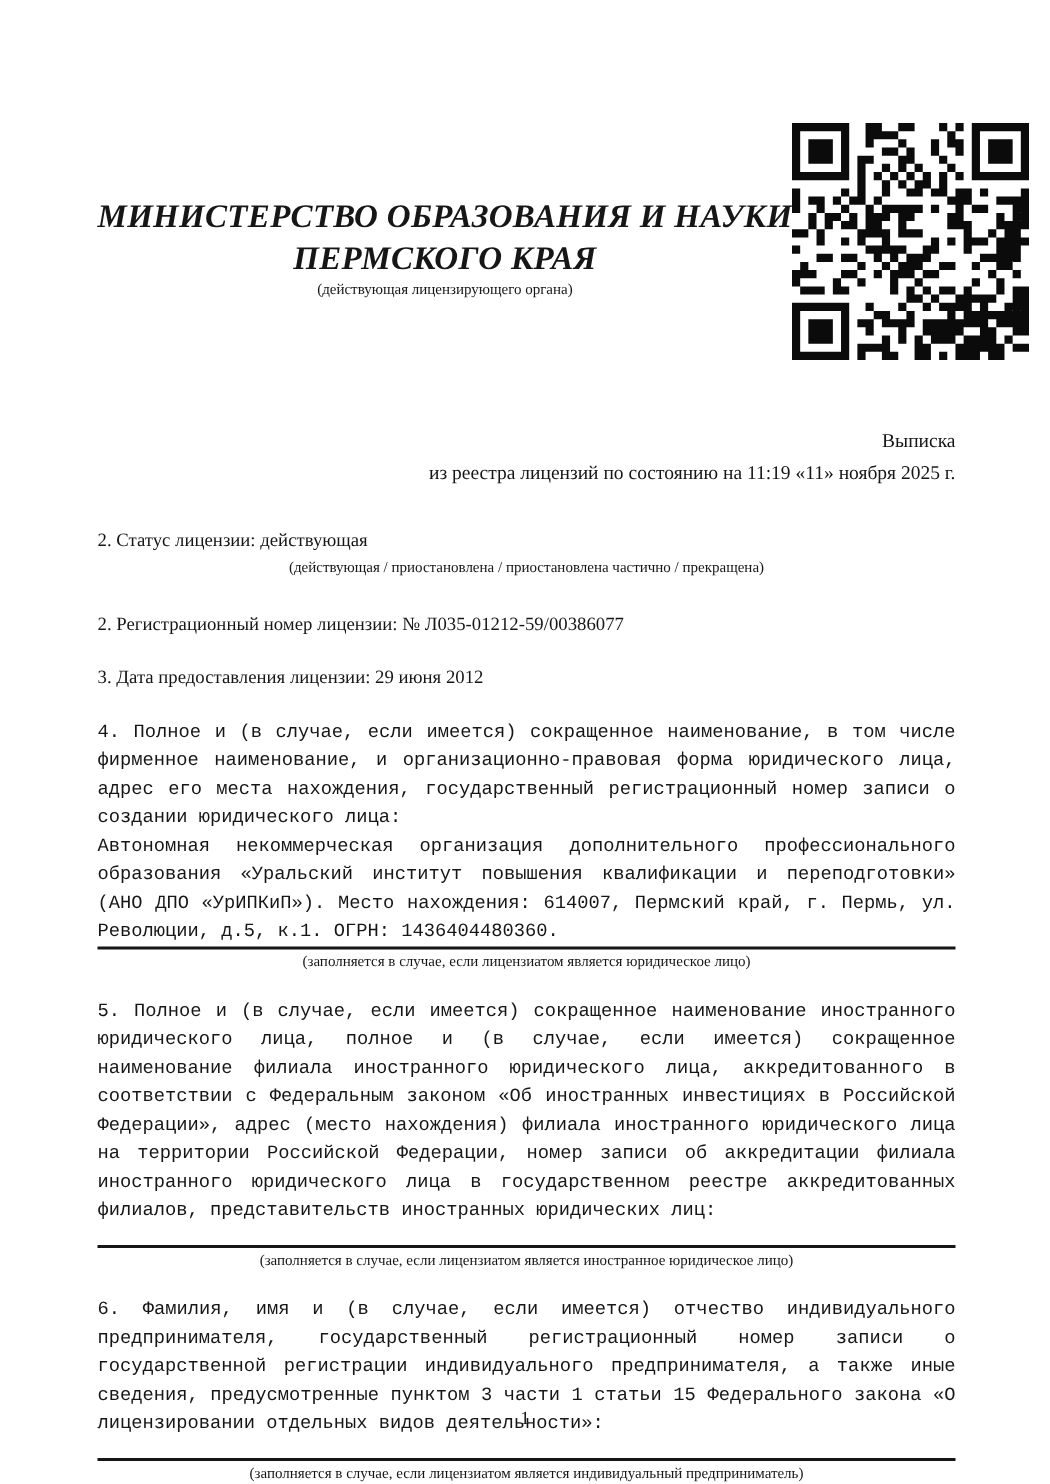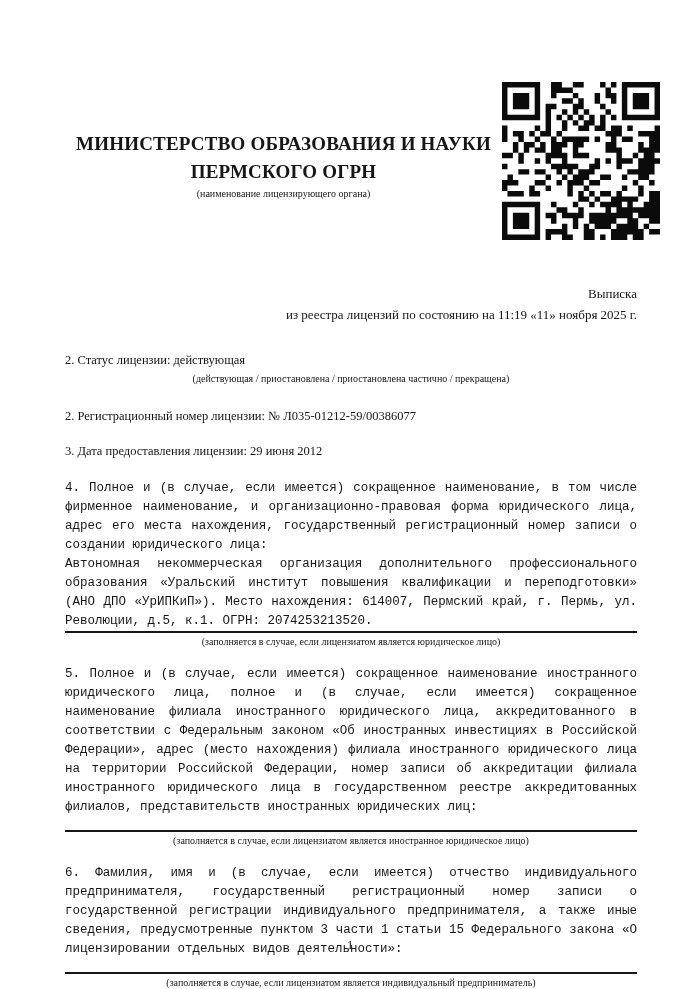--- a/index.html
+++ b/index.html
@@ -27,25 +27,26 @@
     align-items: flex-start;
     margin-top: 82px;
     height: 158px;
   }
   .header-left {
     flex: 1 1 auto;
     text-align: center;
     padding-top: 48px;
   }
   .ministry-line {
-    font-size: 19px;
+    font-size: 22px;
     font-weight: bold;
     line-height: 28px;
     white-space: nowrap;
     letter-spacing: 0.2px;
+    font-style: italic;
   }
   .caption {
     font-size: 10px;
     line-height: 14px;
     margin-top: 1px;
   }
   .qr-box {
     flex: 0 0 auto;
     width: 158px;
     height: 158px;
@@ -103,22 +104,22 @@
 </style>
 </head>
 <body>
 
 <div class="page">
   <div class="content">
 
     <div class="header">
       <div class="header-left">
         <div class="ministry-line">МИНИСТЕРСТВО ОБРАЗОВАНИЯ И НАУКИ</div>
-        <div class="ministry-line">ПЕРМСКОГО ОГРН</div>
-        <div class="caption">(наименование лицензирующего органа)</div>
+        <div class="ministry-line">ПЕРМСКОГО КРАЯ</div>
+        <div class="caption">(действующая лицензирующего органа)</div>
       </div>
       <div class="qr-box">
         <svg id="qr-svg" viewBox="0 0 158 158" xmlns="http://www.w3.org/2000/svg" aria-hidden="true">
             <path d="M0.000 0.000h5.448v5.448h-5.448zM5.448 0.000h5.448v5.448h-5.448zM10.897 0.000h5.448v5.448h-5.448zM16.345 0.000h5.448v5.448h-5.448zM21.793 0.000h5.448v5.448h-5.448zM27.241 0.000h5.448v5.448h-5.448zM32.690 0.000h5.448v5.448h-5.448zM49.034 0.000h5.448v5.448h-5.448zM54.483 0.000h5.448v5.448h-5.448zM70.828 0.000h5.448v5.448h-5.448zM76.276 0.000h5.448v5.448h-5.448zM98.069 0.000h5.448v5.448h-5.448zM108.966 0.000h5.448v5.448h-5.448zM119.862 0.000h5.448v5.448h-5.448zM125.310 0.000h5.448v5.448h-5.448zM130.759 0.000h5.448v5.448h-5.448zM136.207 0.000h5.448v5.448h-5.448zM141.655 0.000h5.448v5.448h-5.448zM147.103 0.000h5.448v5.448h-5.448zM152.552 0.000h5.448v5.448h-5.448zM0.000 5.448h5.448v5.448h-5.448zM32.690 5.448h5.448v5.448h-5.448zM49.034 5.448h5.448v5.448h-5.448zM54.483 5.448h5.448v5.448h-5.448zM59.931 5.448h5.448v5.448h-5.448zM65.379 5.448h5.448v5.448h-5.448zM103.517 5.448h5.448v5.448h-5.448zM119.862 5.448h5.448v5.448h-5.448zM152.552 5.448h5.448v5.448h-5.448zM0.000 10.897h5.448v5.448h-5.448zM10.897 10.897h5.448v5.448h-5.448zM16.345 10.897h5.448v5.448h-5.448zM21.793 10.897h5.448v5.448h-5.448zM32.690 10.897h5.448v5.448h-5.448zM49.034 10.897h5.448v5.448h-5.448zM70.828 10.897h5.448v5.448h-5.448zM92.621 10.897h5.448v5.448h-5.448zM103.517 10.897h5.448v5.448h-5.448zM108.966 10.897h5.448v5.448h-5.448zM119.862 10.897h5.448v5.448h-5.448zM130.759 10.897h5.448v5.448h-5.448zM136.207 10.897h5.448v5.448h-5.448zM141.655 10.897h5.448v5.448h-5.448zM152.552 10.897h5.448v5.448h-5.448zM0.000 16.345h5.448v5.448h-5.448zM10.897 16.345h5.448v5.448h-5.448zM16.345 16.345h5.448v5.448h-5.448zM21.793 16.345h5.448v5.448h-5.448zM32.690 16.345h5.448v5.448h-5.448zM59.931 16.345h5.448v5.448h-5.448zM65.379 16.345h5.448v5.448h-5.448zM76.276 16.345h5.448v5.448h-5.448zM92.621 16.345h5.448v5.448h-5.448zM108.966 16.345h5.448v5.448h-5.448zM119.862 16.345h5.448v5.448h-5.448zM130.759 16.345h5.448v5.448h-5.448zM136.207 16.345h5.448v5.448h-5.448zM141.655 16.345h5.448v5.448h-5.448zM152.552 16.345h5.448v5.448h-5.448zM0.000 21.793h5.448v5.448h-5.448zM10.897 21.793h5.448v5.448h-5.448zM16.345 21.793h5.448v5.448h-5.448zM21.793 21.793h5.448v5.448h-5.448zM32.690 21.793h5.448v5.448h-5.448zM43.586 21.793h5.448v5.448h-5.448zM49.034 21.793h5.448v5.448h-5.448zM70.828 21.793h5.448v5.448h-5.448zM76.276 21.793h5.448v5.448h-5.448zM98.069 21.793h5.448v5.448h-5.448zM119.862 21.793h5.448v5.448h-5.448zM130.759 21.793h5.448v5.448h-5.448zM136.207 21.793h5.448v5.448h-5.448zM141.655 21.793h5.448v5.448h-5.448zM152.552 21.793h5.448v5.448h-5.448zM0.000 27.241h5.448v5.448h-5.448zM32.690 27.241h5.448v5.448h-5.448zM43.586 27.241h5.448v5.448h-5.448zM59.931 27.241h5.448v5.448h-5.448zM70.828 27.241h5.448v5.448h-5.448zM81.724 27.241h5.448v5.448h-5.448zM103.517 27.241h5.448v5.448h-5.448zM119.862 27.241h5.448v5.448h-5.448zM152.552 27.241h5.448v5.448h-5.448zM0.000 32.690h5.448v5.448h-5.448zM5.448 32.690h5.448v5.448h-5.448zM10.897 32.690h5.448v5.448h-5.448zM16.345 32.690h5.448v5.448h-5.448zM21.793 32.690h5.448v5.448h-5.448zM27.241 32.690h5.448v5.448h-5.448zM32.690 32.690h5.448v5.448h-5.448zM43.586 32.690h5.448v5.448h-5.448zM54.483 32.690h5.448v5.448h-5.448zM65.379 32.690h5.448v5.448h-5.448zM76.276 32.690h5.448v5.448h-5.448zM87.172 32.690h5.448v5.448h-5.448zM98.069 32.690h5.448v5.448h-5.448zM108.966 32.690h5.448v5.448h-5.448zM119.862 32.690h5.448v5.448h-5.448zM125.310 32.690h5.448v5.448h-5.448zM130.759 32.690h5.448v5.448h-5.448zM136.207 32.690h5.448v5.448h-5.448zM141.655 32.690h5.448v5.448h-5.448zM147.103 32.690h5.448v5.448h-5.448zM152.552 32.690h5.448v5.448h-5.448zM43.586 38.138h5.448v5.448h-5.448zM59.931 38.138h5.448v5.448h-5.448zM70.828 38.138h5.448v5.448h-5.448zM81.724 38.138h5.448v5.448h-5.448zM87.172 38.138h5.448v5.448h-5.448zM98.069 38.138h5.448v5.448h-5.448zM0.000 43.586h5.448v5.448h-5.448zM32.690 43.586h5.448v5.448h-5.448zM43.586 43.586h5.448v5.448h-5.448zM59.931 43.586h5.448v5.448h-5.448zM76.276 43.586h5.448v5.448h-5.448zM81.724 43.586h5.448v5.448h-5.448zM92.621 43.586h5.448v5.448h-5.448zM98.069 43.586h5.448v5.448h-5.448zM108.966 43.586h5.448v5.448h-5.448zM114.414 43.586h5.448v5.448h-5.448zM125.310 43.586h5.448v5.448h-5.448zM152.552 43.586h5.448v5.448h-5.448zM0.000 49.034h5.448v5.448h-5.448zM10.897 49.034h5.448v5.448h-5.448zM16.345 49.034h5.448v5.448h-5.448zM27.241 49.034h5.448v5.448h-5.448zM38.138 49.034h5.448v5.448h-5.448zM43.586 49.034h5.448v5.448h-5.448zM54.483 49.034h5.448v5.448h-5.448zM103.517 49.034h5.448v5.448h-5.448zM108.966 49.034h5.448v5.448h-5.448zM114.414 49.034h5.448v5.448h-5.448zM136.207 49.034h5.448v5.448h-5.448zM141.655 49.034h5.448v5.448h-5.448zM147.103 49.034h5.448v5.448h-5.448zM152.552 49.034h5.448v5.448h-5.448zM0.000 54.483h5.448v5.448h-5.448zM16.345 54.483h5.448v5.448h-5.448zM32.690 54.483h5.448v5.448h-5.448zM49.034 54.483h5.448v5.448h-5.448zM59.931 54.483h5.448v5.448h-5.448zM65.379 54.483h5.448v5.448h-5.448zM70.828 54.483h5.448v5.448h-5.448zM76.276 54.483h5.448v5.448h-5.448zM81.724 54.483h5.448v5.448h-5.448zM92.621 54.483h5.448v5.448h-5.448zM108.966 54.483h5.448v5.448h-5.448zM119.862 54.483h5.448v5.448h-5.448zM125.310 54.483h5.448v5.448h-5.448zM147.103 54.483h5.448v5.448h-5.448zM152.552 54.483h5.448v5.448h-5.448zM10.897 59.931h5.448v5.448h-5.448zM21.793 59.931h5.448v5.448h-5.448zM27.241 59.931h5.448v5.448h-5.448zM38.138 59.931h5.448v5.448h-5.448zM49.034 59.931h5.448v5.448h-5.448zM54.483 59.931h5.448v5.448h-5.448zM59.931 59.931h5.448v5.448h-5.448zM70.828 59.931h5.448v5.448h-5.448zM76.276 59.931h5.448v5.448h-5.448zM103.517 59.931h5.448v5.448h-5.448zM108.966 59.931h5.448v5.448h-5.448zM136.207 59.931h5.448v5.448h-5.448zM147.103 59.931h5.448v5.448h-5.448zM152.552 59.931h5.448v5.448h-5.448zM10.897 65.379h5.448v5.448h-5.448zM21.793 65.379h5.448v5.448h-5.448zM32.690 65.379h5.448v5.448h-5.448zM38.138 65.379h5.448v5.448h-5.448zM49.034 65.379h5.448v5.448h-5.448zM54.483 65.379h5.448v5.448h-5.448zM70.828 65.379h5.448v5.448h-5.448zM103.517 65.379h5.448v5.448h-5.448zM108.966 65.379h5.448v5.448h-5.448zM114.414 65.379h5.448v5.448h-5.448zM136.207 65.379h5.448v5.448h-5.448zM141.655 65.379h5.448v5.448h-5.448zM147.103 65.379h5.448v5.448h-5.448zM152.552 65.379h5.448v5.448h-5.448zM0.000 70.828h5.448v5.448h-5.448zM5.448 70.828h5.448v5.448h-5.448zM16.345 70.828h5.448v5.448h-5.448zM43.586 70.828h5.448v5.448h-5.448zM49.034 70.828h5.448v5.448h-5.448zM54.483 70.828h5.448v5.448h-5.448zM59.931 70.828h5.448v5.448h-5.448zM70.828 70.828h5.448v5.448h-5.448zM76.276 70.828h5.448v5.448h-5.448zM81.724 70.828h5.448v5.448h-5.448zM114.414 70.828h5.448v5.448h-5.448zM130.759 70.828h5.448v5.448h-5.448zM141.655 70.828h5.448v5.448h-5.448zM147.103 70.828h5.448v5.448h-5.448zM16.345 76.276h5.448v5.448h-5.448zM32.690 76.276h5.448v5.448h-5.448zM43.586 76.276h5.448v5.448h-5.448zM59.931 76.276h5.448v5.448h-5.448zM92.621 76.276h5.448v5.448h-5.448zM103.517 76.276h5.448v5.448h-5.448zM114.414 76.276h5.448v5.448h-5.448zM119.862 76.276h5.448v5.448h-5.448zM125.310 76.276h5.448v5.448h-5.448zM136.207 76.276h5.448v5.448h-5.448zM141.655 76.276h5.448v5.448h-5.448zM147.103 76.276h5.448v5.448h-5.448zM152.552 76.276h5.448v5.448h-5.448zM0.000 81.724h5.448v5.448h-5.448zM49.034 81.724h5.448v5.448h-5.448zM54.483 81.724h5.448v5.448h-5.448zM59.931 81.724h5.448v5.448h-5.448zM65.379 81.724h5.448v5.448h-5.448zM70.828 81.724h5.448v5.448h-5.448zM87.172 81.724h5.448v5.448h-5.448zM92.621 81.724h5.448v5.448h-5.448zM114.414 81.724h5.448v5.448h-5.448zM136.207 81.724h5.448v5.448h-5.448zM141.655 81.724h5.448v5.448h-5.448zM147.103 81.724h5.448v5.448h-5.448zM16.345 87.172h5.448v5.448h-5.448zM21.793 87.172h5.448v5.448h-5.448zM32.690 87.172h5.448v5.448h-5.448zM38.138 87.172h5.448v5.448h-5.448zM54.483 87.172h5.448v5.448h-5.448zM65.379 87.172h5.448v5.448h-5.448zM76.276 87.172h5.448v5.448h-5.448zM81.724 87.172h5.448v5.448h-5.448zM87.172 87.172h5.448v5.448h-5.448zM125.310 87.172h5.448v5.448h-5.448zM130.759 87.172h5.448v5.448h-5.448zM136.207 87.172h5.448v5.448h-5.448zM141.655 87.172h5.448v5.448h-5.448zM147.103 87.172h5.448v5.448h-5.448zM5.448 92.621h5.448v5.448h-5.448zM43.586 92.621h5.448v5.448h-5.448zM59.931 92.621h5.448v5.448h-5.448zM70.828 92.621h5.448v5.448h-5.448zM76.276 92.621h5.448v5.448h-5.448zM81.724 92.621h5.448v5.448h-5.448zM98.069 92.621h5.448v5.448h-5.448zM103.517 92.621h5.448v5.448h-5.448zM119.862 92.621h5.448v5.448h-5.448zM136.207 92.621h5.448v5.448h-5.448zM141.655 92.621h5.448v5.448h-5.448zM0.000 98.069h5.448v5.448h-5.448zM5.448 98.069h5.448v5.448h-5.448zM10.897 98.069h5.448v5.448h-5.448zM32.690 98.069h5.448v5.448h-5.448zM38.138 98.069h5.448v5.448h-5.448zM54.483 98.069h5.448v5.448h-5.448zM65.379 98.069h5.448v5.448h-5.448zM70.828 98.069h5.448v5.448h-5.448zM76.276 98.069h5.448v5.448h-5.448zM87.172 98.069h5.448v5.448h-5.448zM92.621 98.069h5.448v5.448h-5.448zM130.759 98.069h5.448v5.448h-5.448zM147.103 98.069h5.448v5.448h-5.448zM0.000 103.517h5.448v5.448h-5.448zM27.241 103.517h5.448v5.448h-5.448zM43.586 103.517h5.448v5.448h-5.448zM65.379 103.517h5.448v5.448h-5.448zM81.724 103.517h5.448v5.448h-5.448zM119.862 103.517h5.448v5.448h-5.448zM136.207 103.517h5.448v5.448h-5.448zM5.448 108.966h5.448v5.448h-5.448zM10.897 108.966h5.448v5.448h-5.448zM16.345 108.966h5.448v5.448h-5.448zM27.241 108.966h5.448v5.448h-5.448zM32.690 108.966h5.448v5.448h-5.448zM65.379 108.966h5.448v5.448h-5.448zM76.276 108.966h5.448v5.448h-5.448zM87.172 108.966h5.448v5.448h-5.448zM98.069 108.966h5.448v5.448h-5.448zM103.517 108.966h5.448v5.448h-5.448zM114.414 108.966h5.448v5.448h-5.448zM136.207 108.966h5.448v5.448h-5.448zM147.103 108.966h5.448v5.448h-5.448zM152.552 108.966h5.448v5.448h-5.448zM76.276 114.414h5.448v5.448h-5.448zM81.724 114.414h5.448v5.448h-5.448zM92.621 114.414h5.448v5.448h-5.448zM108.966 114.414h5.448v5.448h-5.448zM114.414 114.414h5.448v5.448h-5.448zM119.862 114.414h5.448v5.448h-5.448zM125.310 114.414h5.448v5.448h-5.448zM130.759 114.414h5.448v5.448h-5.448zM147.103 114.414h5.448v5.448h-5.448zM152.552 114.414h5.448v5.448h-5.448zM0.000 119.862h5.448v5.448h-5.448zM5.448 119.862h5.448v5.448h-5.448zM10.897 119.862h5.448v5.448h-5.448zM16.345 119.862h5.448v5.448h-5.448zM21.793 119.862h5.448v5.448h-5.448zM27.241 119.862h5.448v5.448h-5.448zM32.690 119.862h5.448v5.448h-5.448zM49.034 119.862h5.448v5.448h-5.448zM70.828 119.862h5.448v5.448h-5.448zM87.172 119.862h5.448v5.448h-5.448zM98.069 119.862h5.448v5.448h-5.448zM103.517 119.862h5.448v5.448h-5.448zM108.966 119.862h5.448v5.448h-5.448zM114.414 119.862h5.448v5.448h-5.448zM125.310 119.862h5.448v5.448h-5.448zM141.655 119.862h5.448v5.448h-5.448zM147.103 119.862h5.448v5.448h-5.448zM152.552 119.862h5.448v5.448h-5.448zM0.000 125.310h5.448v5.448h-5.448zM32.690 125.310h5.448v5.448h-5.448zM54.483 125.310h5.448v5.448h-5.448zM59.931 125.310h5.448v5.448h-5.448zM76.276 125.310h5.448v5.448h-5.448zM103.517 125.310h5.448v5.448h-5.448zM114.414 125.310h5.448v5.448h-5.448zM119.862 125.310h5.448v5.448h-5.448zM125.310 125.310h5.448v5.448h-5.448zM130.759 125.310h5.448v5.448h-5.448zM136.207 125.310h5.448v5.448h-5.448zM141.655 125.310h5.448v5.448h-5.448zM147.103 125.310h5.448v5.448h-5.448zM152.552 125.310h5.448v5.448h-5.448zM0.000 130.759h5.448v5.448h-5.448zM10.897 130.759h5.448v5.448h-5.448zM16.345 130.759h5.448v5.448h-5.448zM21.793 130.759h5.448v5.448h-5.448zM32.690 130.759h5.448v5.448h-5.448zM43.586 130.759h5.448v5.448h-5.448zM49.034 130.759h5.448v5.448h-5.448zM59.931 130.759h5.448v5.448h-5.448zM65.379 130.759h5.448v5.448h-5.448zM70.828 130.759h5.448v5.448h-5.448zM76.276 130.759h5.448v5.448h-5.448zM87.172 130.759h5.448v5.448h-5.448zM92.621 130.759h5.448v5.448h-5.448zM98.069 130.759h5.448v5.448h-5.448zM103.517 130.759h5.448v5.448h-5.448zM108.966 130.759h5.448v5.448h-5.448zM114.414 130.759h5.448v5.448h-5.448zM119.862 130.759h5.448v5.448h-5.448zM125.310 130.759h5.448v5.448h-5.448zM136.207 130.759h5.448v5.448h-5.448zM141.655 130.759h5.448v5.448h-5.448zM147.103 130.759h5.448v5.448h-5.448zM152.552 130.759h5.448v5.448h-5.448zM0.000 136.207h5.448v5.448h-5.448zM10.897 136.207h5.448v5.448h-5.448zM16.345 136.207h5.448v5.448h-5.448zM21.793 136.207h5.448v5.448h-5.448zM32.690 136.207h5.448v5.448h-5.448zM49.034 136.207h5.448v5.448h-5.448zM70.828 136.207h5.448v5.448h-5.448zM87.172 136.207h5.448v5.448h-5.448zM92.621 136.207h5.448v5.448h-5.448zM98.069 136.207h5.448v5.448h-5.448zM103.517 136.207h5.448v5.448h-5.448zM108.966 136.207h5.448v5.448h-5.448zM125.310 136.207h5.448v5.448h-5.448zM130.759 136.207h5.448v5.448h-5.448zM147.103 136.207h5.448v5.448h-5.448zM152.552 136.207h5.448v5.448h-5.448zM0.000 141.655h5.448v5.448h-5.448zM10.897 141.655h5.448v5.448h-5.448zM16.345 141.655h5.448v5.448h-5.448zM21.793 141.655h5.448v5.448h-5.448zM32.690 141.655h5.448v5.448h-5.448zM59.931 141.655h5.448v5.448h-5.448zM70.828 141.655h5.448v5.448h-5.448zM81.724 141.655h5.448v5.448h-5.448zM92.621 141.655h5.448v5.448h-5.448zM98.069 141.655h5.448v5.448h-5.448zM103.517 141.655h5.448v5.448h-5.448zM114.414 141.655h5.448v5.448h-5.448zM119.862 141.655h5.448v5.448h-5.448zM125.310 141.655h5.448v5.448h-5.448zM130.759 141.655h5.448v5.448h-5.448zM141.655 141.655h5.448v5.448h-5.448zM0.000 147.103h5.448v5.448h-5.448zM32.690 147.103h5.448v5.448h-5.448zM43.586 147.103h5.448v5.448h-5.448zM49.034 147.103h5.448v5.448h-5.448zM54.483 147.103h5.448v5.448h-5.448zM59.931 147.103h5.448v5.448h-5.448zM81.724 147.103h5.448v5.448h-5.448zM87.172 147.103h5.448v5.448h-5.448zM108.966 147.103h5.448v5.448h-5.448zM114.414 147.103h5.448v5.448h-5.448zM119.862 147.103h5.448v5.448h-5.448zM125.310 147.103h5.448v5.448h-5.448zM130.759 147.103h5.448v5.448h-5.448zM136.207 147.103h5.448v5.448h-5.448zM147.103 147.103h5.448v5.448h-5.448zM152.552 147.103h5.448v5.448h-5.448zM0.000 152.552h5.448v5.448h-5.448zM5.448 152.552h5.448v5.448h-5.448zM10.897 152.552h5.448v5.448h-5.448zM16.345 152.552h5.448v5.448h-5.448zM21.793 152.552h5.448v5.448h-5.448zM27.241 152.552h5.448v5.448h-5.448zM32.690 152.552h5.448v5.448h-5.448zM43.586 152.552h5.448v5.448h-5.448zM59.931 152.552h5.448v5.448h-5.448zM65.379 152.552h5.448v5.448h-5.448zM81.724 152.552h5.448v5.448h-5.448zM87.172 152.552h5.448v5.448h-5.448zM98.069 152.552h5.448v5.448h-5.448zM108.966 152.552h5.448v5.448h-5.448zM114.414 152.552h5.448v5.448h-5.448zM119.862 152.552h5.448v5.448h-5.448zM130.759 152.552h5.448v5.448h-5.448zM136.207 152.552h5.448v5.448h-5.448z"></path>
           </svg>
       </div>
     </div>
 
     <div class="doc-title">
       <div>Выписка</div>
@@ -133,21 +134,21 @@
     <div class="sec-2">
       <p class="item">2. Регистрационный номер лицензии: № Л035-01212-59/00386077</p>
     </div>
 
     <div class="sec-3">
       <p class="item">3. Дата предоставления лицензии: 29 июня 2012</p>
     </div>
 
     <div class="sec-4">
       <p class="item just">4. Полное и (в случае, если имеется) сокращенное наименование, в том числе фирменное наименование, и организационно-правовая форма юридического лица, адрес его места нахождения, государственный регистрационный номер записи о создании юридического лица:</p>
-      <p class="item just">Автономная некоммерческая организация дополнительного профессионального образования «Уральский институт повышения квалификации и переподготовки» (АНО ДПО «УрИПКиП»). Место нахождения: 614007, Пермский край, г. Пермь, ул. Революции, д.5, к.1. ОГРН: 2074253213520.</p>
+      <p class="item just">Автономная некоммерческая организация дополнительного профессионального образования «Уральский институт повышения квалификации и переподготовки» (АНО ДПО «УрИПКиП»). Место нахождения: 614007, Пермский край, г. Пермь, ул. Революции, д.5, к.1. ОГРН: 1436404480360.</p>
       <div class="fill-line"></div>
       <div class="note">(заполняется в случае, если лицензиатом является юридическое лицо)</div>
     </div>
 
     <div class="sec-5">
       <p class="item just">5. Полное и (в случае, если имеется) сокращенное наименование иностранного юридического лица, полное и (в случае, если имеется) сокращенное наименование филиала иностранного юридического лица, аккредитованного в соответствии с Федеральным законом «Об иностранных инвестициях в Российской Федерации», адрес (место нахождения) филиала иностранного юридического лица на территории Российской Федерации, номер записи об аккредитации филиала иностранного юридического лица в государственном реестре аккредитованных филиалов, представительств иностранных юридических лиц:</p>
       <div class="fill-line gap"></div>
       <div class="note">(заполняется в случае, если лицензиатом является иностранное юридическое лицо)</div>
     </div>
 

